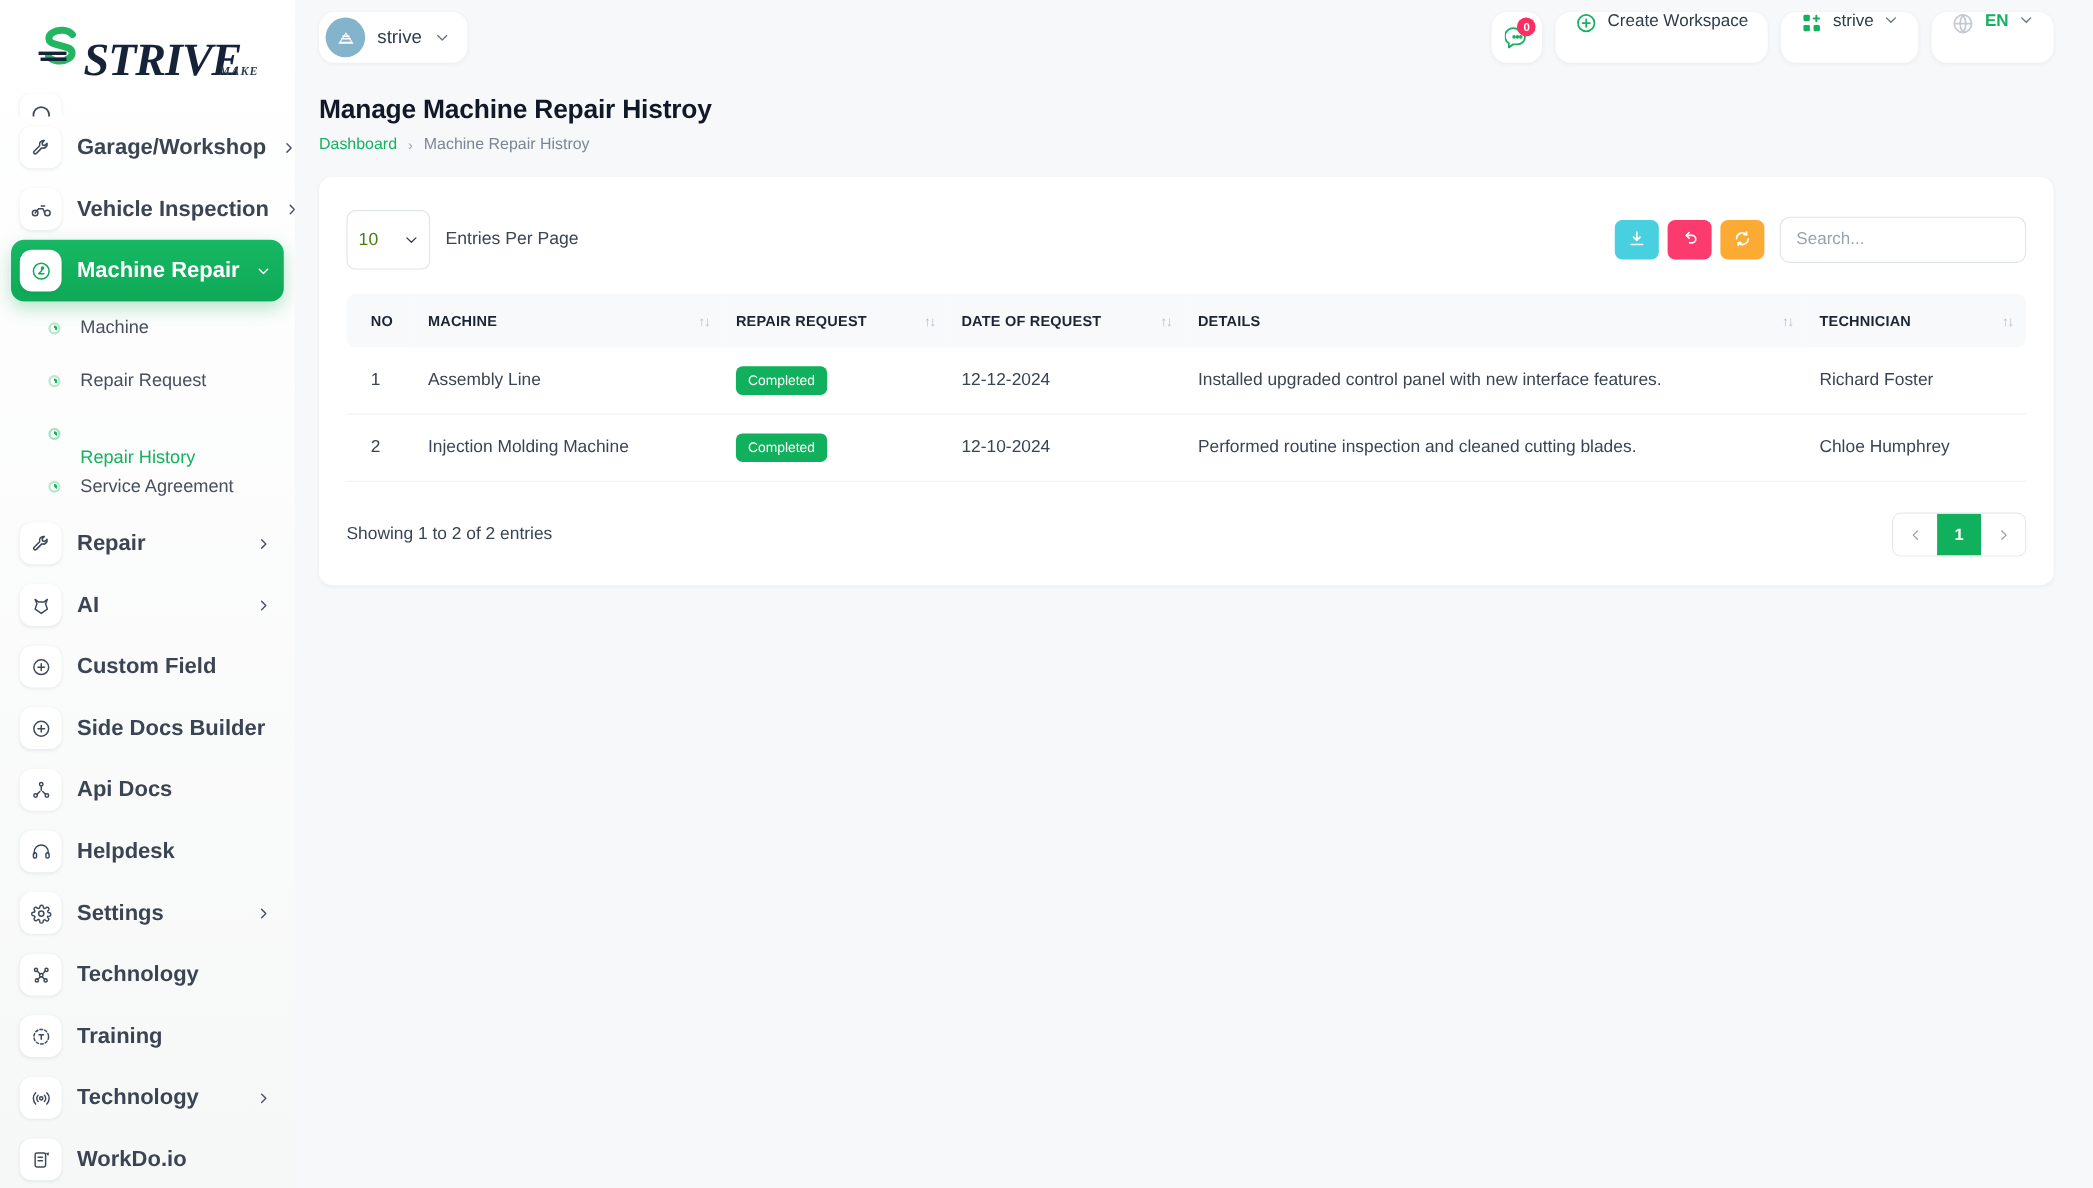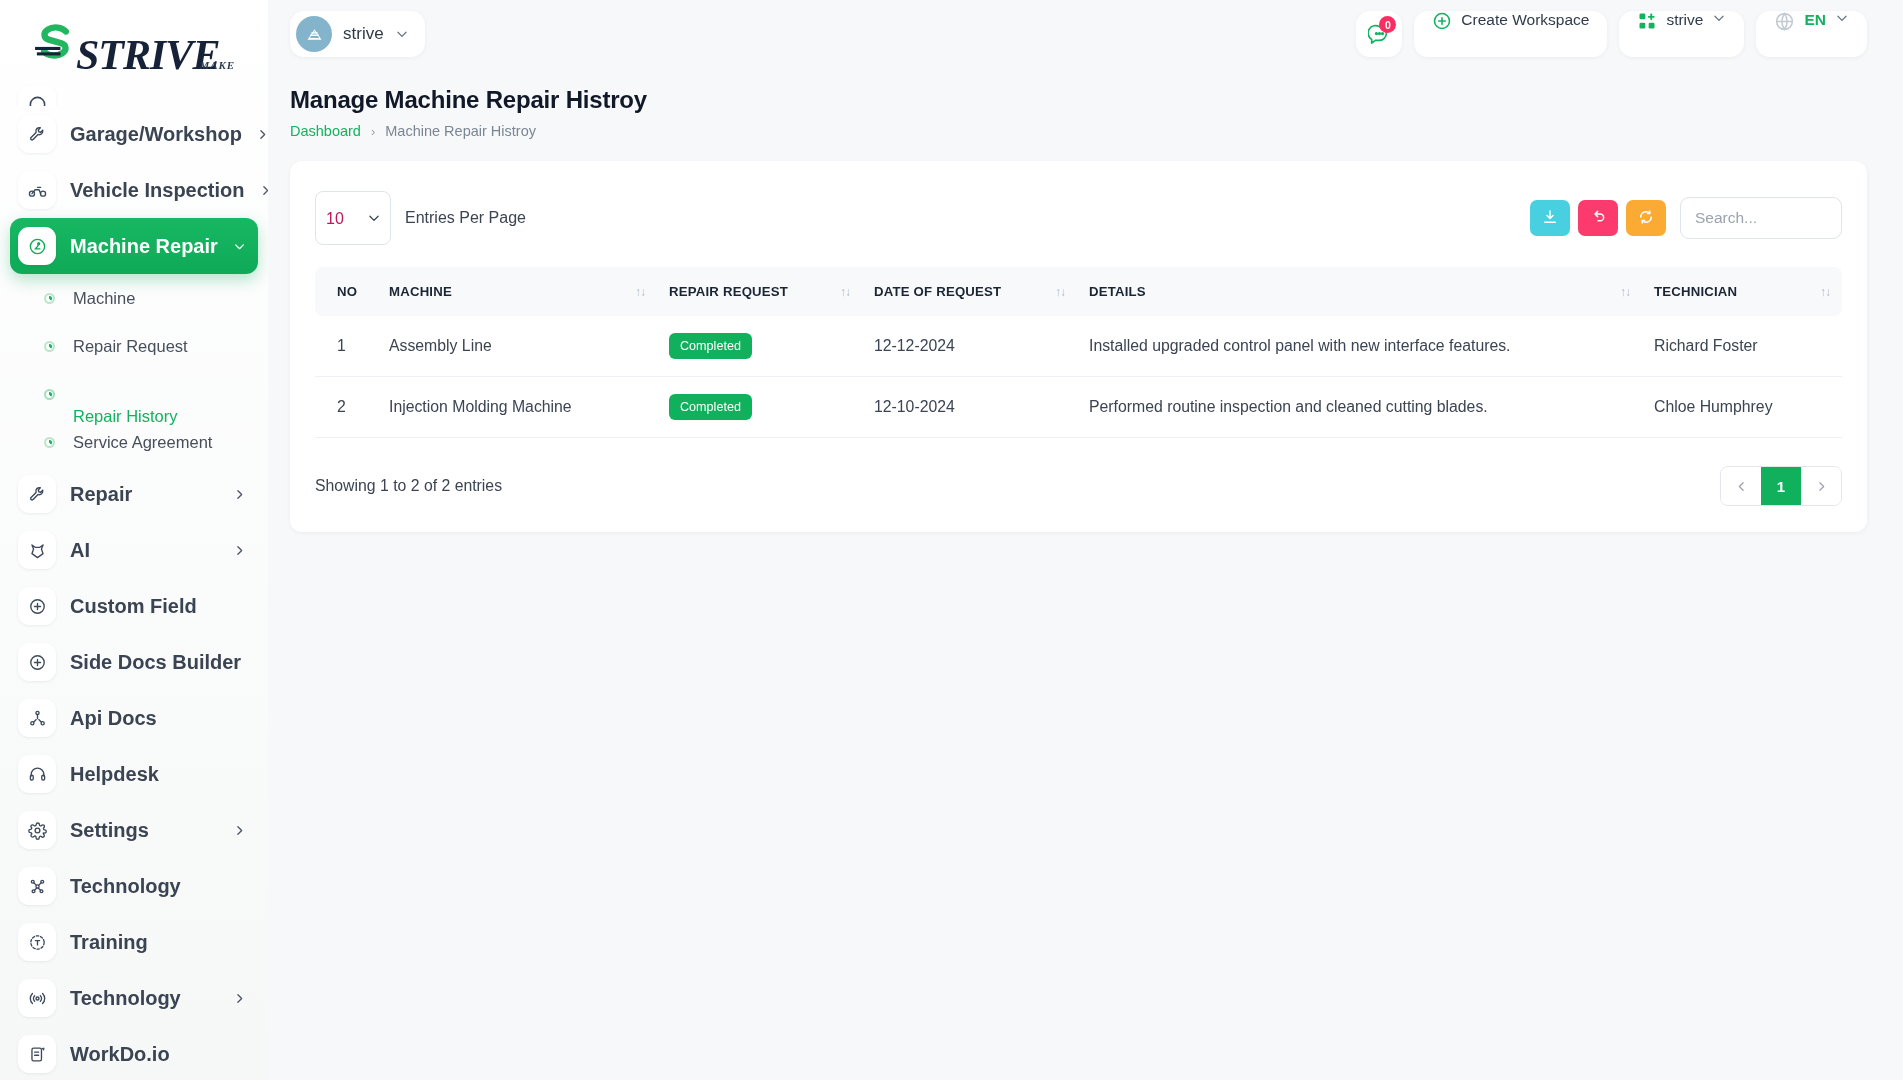--- a/index.html
+++ b/index.html
@@ -147,42 +147,42 @@
   .card {
     margin: 22px 36px 0 22px; background: #fff; border-radius: 12px;
     box-shadow: 0 1px 4px rgba(25,45,75,.06);
     padding: 30px 25px 26px 25px;
   }
   .card-toolbar { display: flex; align-items: center; gap: 14px; }
   .entries-select {
     appearance: none; -webkit-appearance: none;
     border: 1px solid #dfe4ea; border-radius: 8px;
     height: 54px; width: 76px; padding: 0 10px;
-    font-size: 16px; color: #be185d; background: #fff; cursor: pointer;
+    font-size: 16px; color: #4d7c0f; background: #fff; cursor: pointer;
     font-family: "Liberation Sans", sans-serif;
   }
   .select-wrap { position: relative; display: inline-flex; }
   .select-wrap .caret-abs {
     position: absolute; right: 10px; top: 50%; transform: translateY(-50%);
     pointer-events: none; color: #3b4453;
   }
   .select-wrap .caret-abs svg { width: 14px; height: 14px; display: block; }
   .entries-label { font-size: 16px; color: #3b4453; }
   .tool-spacer { flex: 1; }
 
   .act-btn {
     width: 40px; height: 36px; border: none; border-radius: 7px;
     display: flex; align-items: center; justify-content: center;
     cursor: pointer; color: #fff;
   }
   .act-btn svg { width: 18px; height: 18px; }
   .act-group { display: flex; gap: 8px; }
 
   .search-box {
-    width: 162px; height: 42px;
+    width: 224px; height: 42px;
     border: 1px solid #dfe4ea; border-radius: 9px;
     padding: 0 14px; font-size: 15.5px; color: #15803d; background: #fff;
     font-family: "Liberation Sans", sans-serif;
   }
   .search-box::placeholder { color: #9aa3ad; }
 
   
   table { width: 100%; border-collapse: collapse; margin-top: 22px; }
   thead th {
     background: #f7f9fb; text-align: left;

